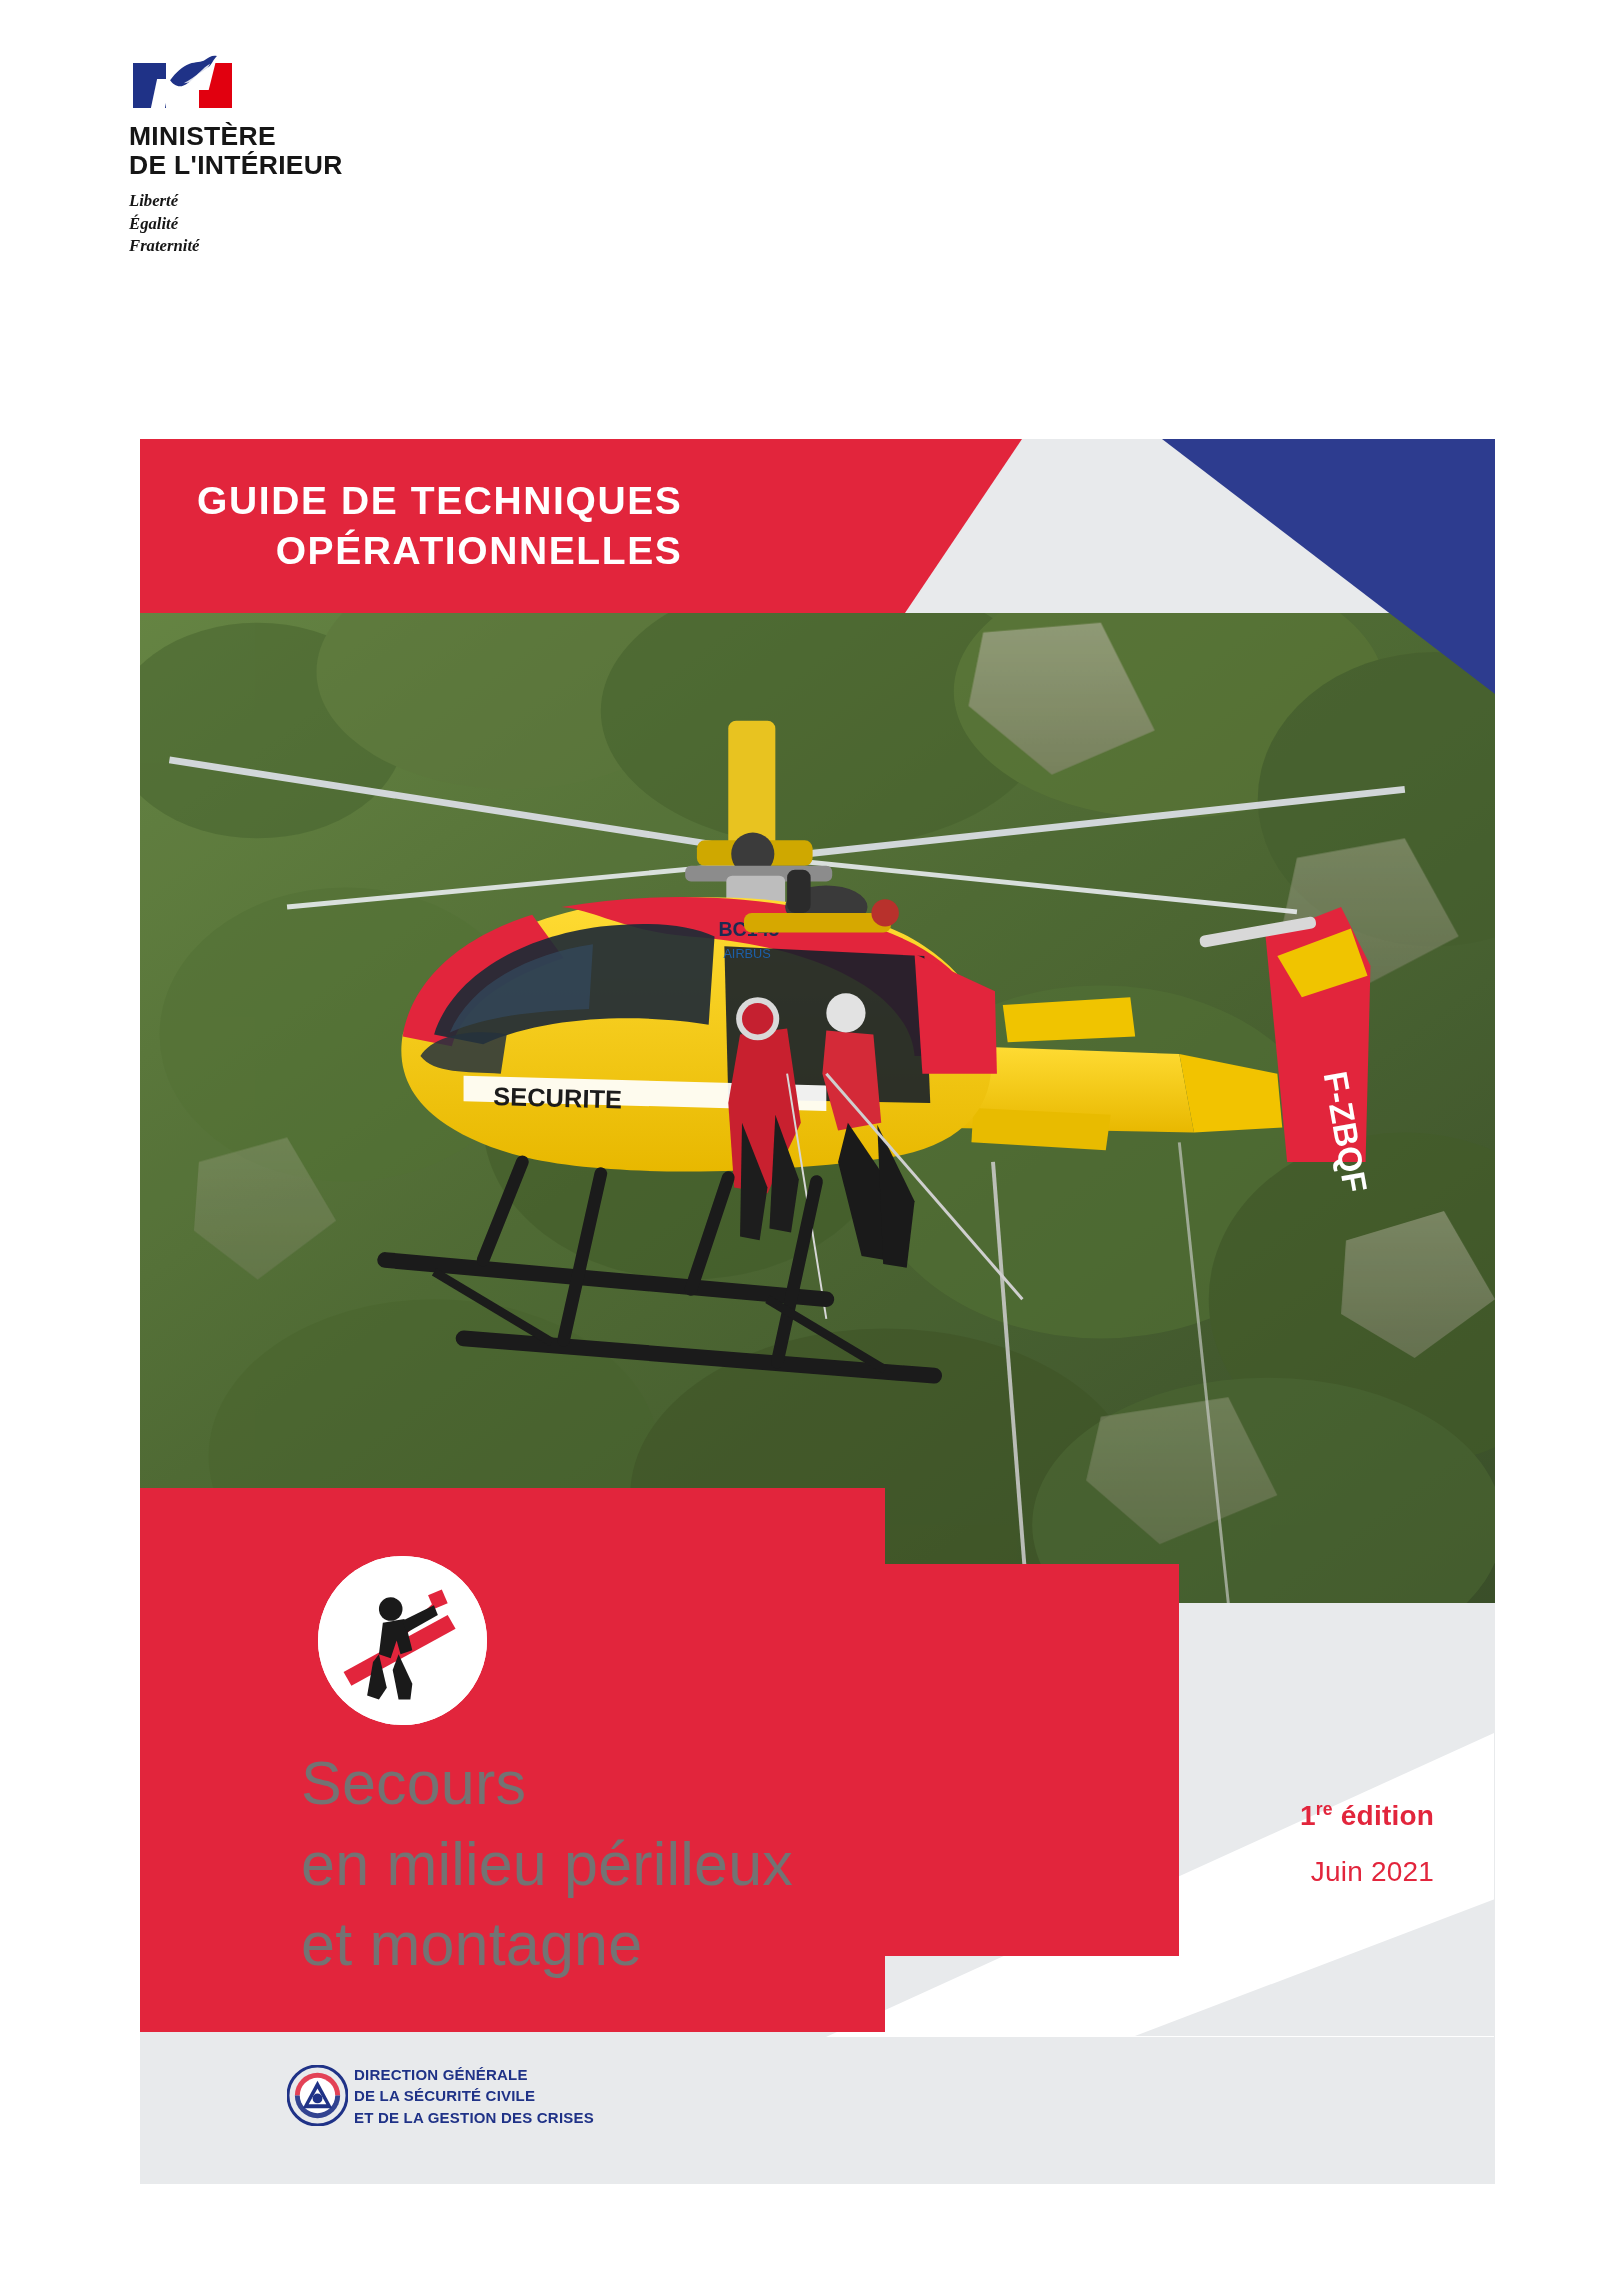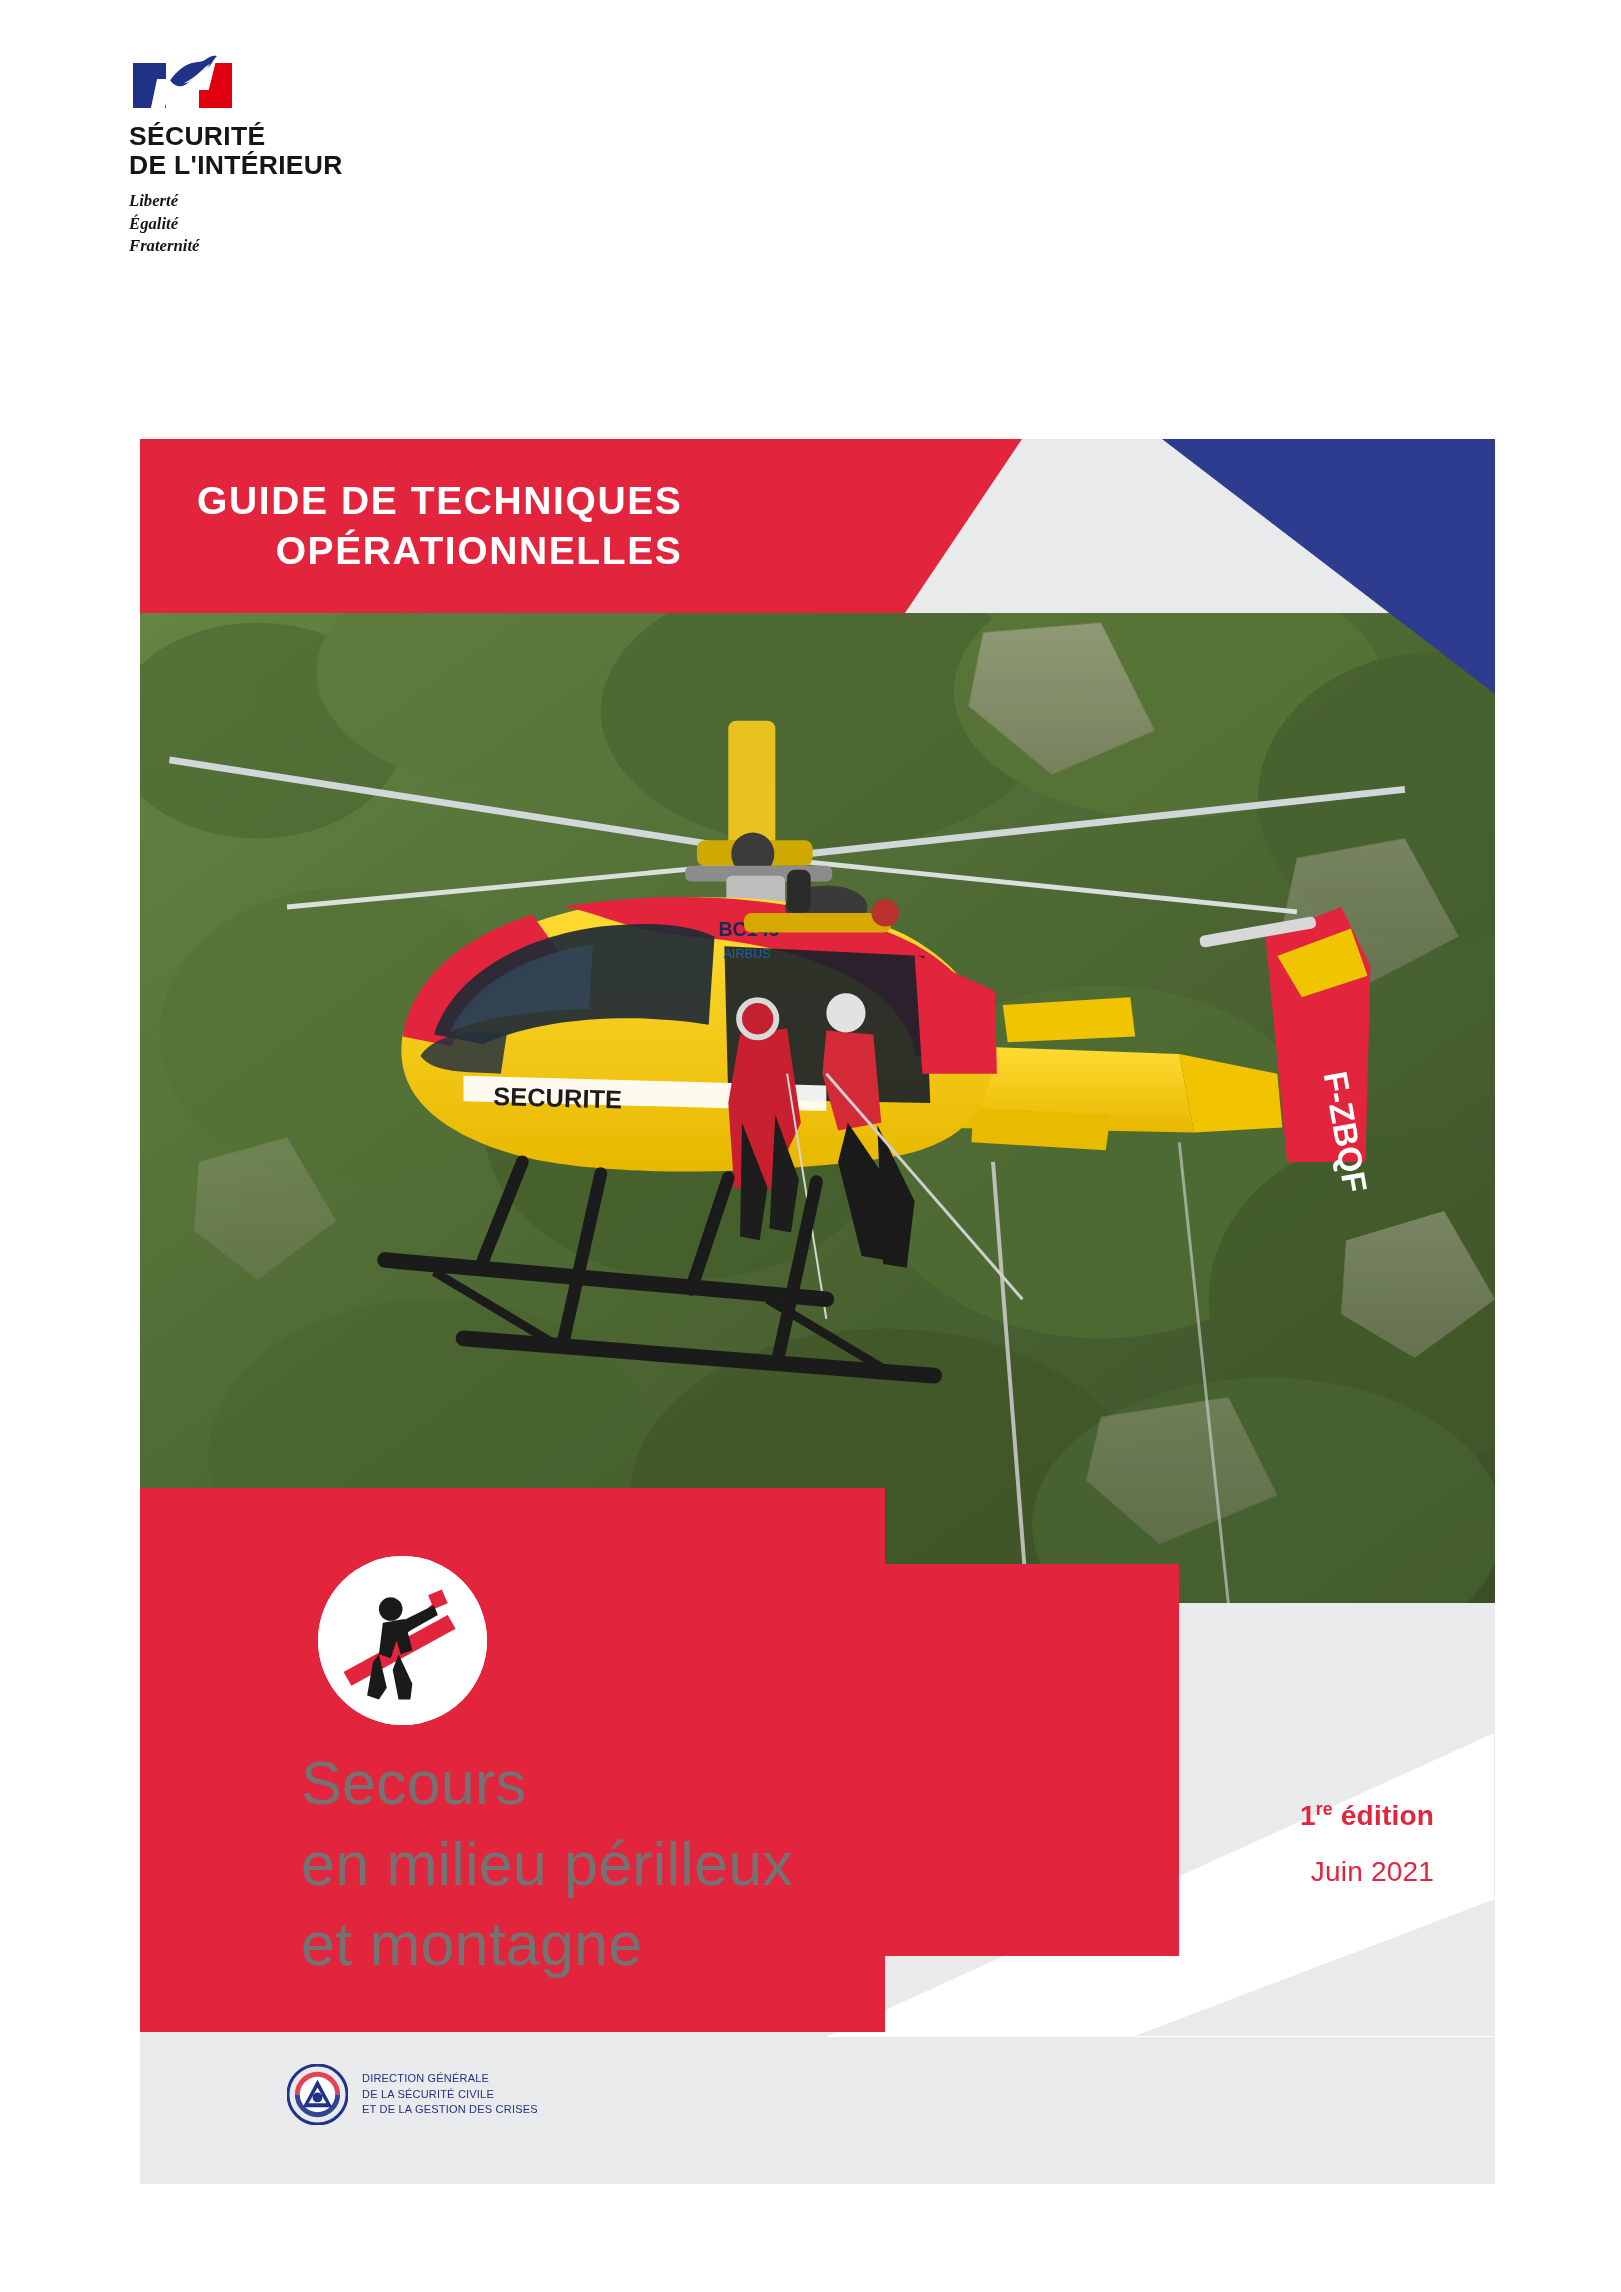--- a/index.html
+++ b/index.html
@@ -237,45 +237,45 @@
   .footer-logo {
     position: absolute;
     left: 147px;
     top: 1625px;
     display: flex;
     align-items: center;
     z-index: 8;
   }
   .footer-mark { width: 61px; height: 61px; position: relative; }
   .footer-text {
-    margin-left: 14px;
+    margin-left: 6px;
     color: #1f3287;
-    font-size: 11px;
-    font-weight: normal;
+    font-size: 15px;
+    font-weight: bold;
     line-height: 1.42;
     letter-spacing: 0.2px;
   }
 </style>
 </head>
 <body>
 
 <div class="ministry-logo">
   <div style="position:relative;">
     <div class="flag-block">
       <div class="flag-blue"></div>
       <div class="flag-white"></div>
       <div class="flag-red"></div>
     </div>
     <svg class="marianne-face" viewBox="0 0 58 42">
       <path d="M4 30 C10 22 16 16 24 13 C30 11 36 12 40 9 C44 6 47 4 52 5 C48 9 47 13 44 16 C40 20 34 22 30 26 C26 30 22 34 16 36 C11 37 7 34 4 30 Z" fill="#1f3287"></path>
       <path d="M18 33 C24 30 30 26 35 21 C38 18 41 15 45 13 C42 19 37 24 31 28 C27 31 23 33 18 33 Z" fill="#ffffff" opacity="0.85"></path>
     </svg>
   </div>
   <div class="ministry-name">
-    <div>SÉCURITÉ</div>
+    <div>MINISTÈRE</div>
     <div>DE L'INTÉRIEUR</div>
   </div>
   <div class="devise">
     <div>Liberté</div>
     <div>Égalité</div>
     <div>Fraternité</div>
   </div>
 </div>
 
 <div class="cover">

